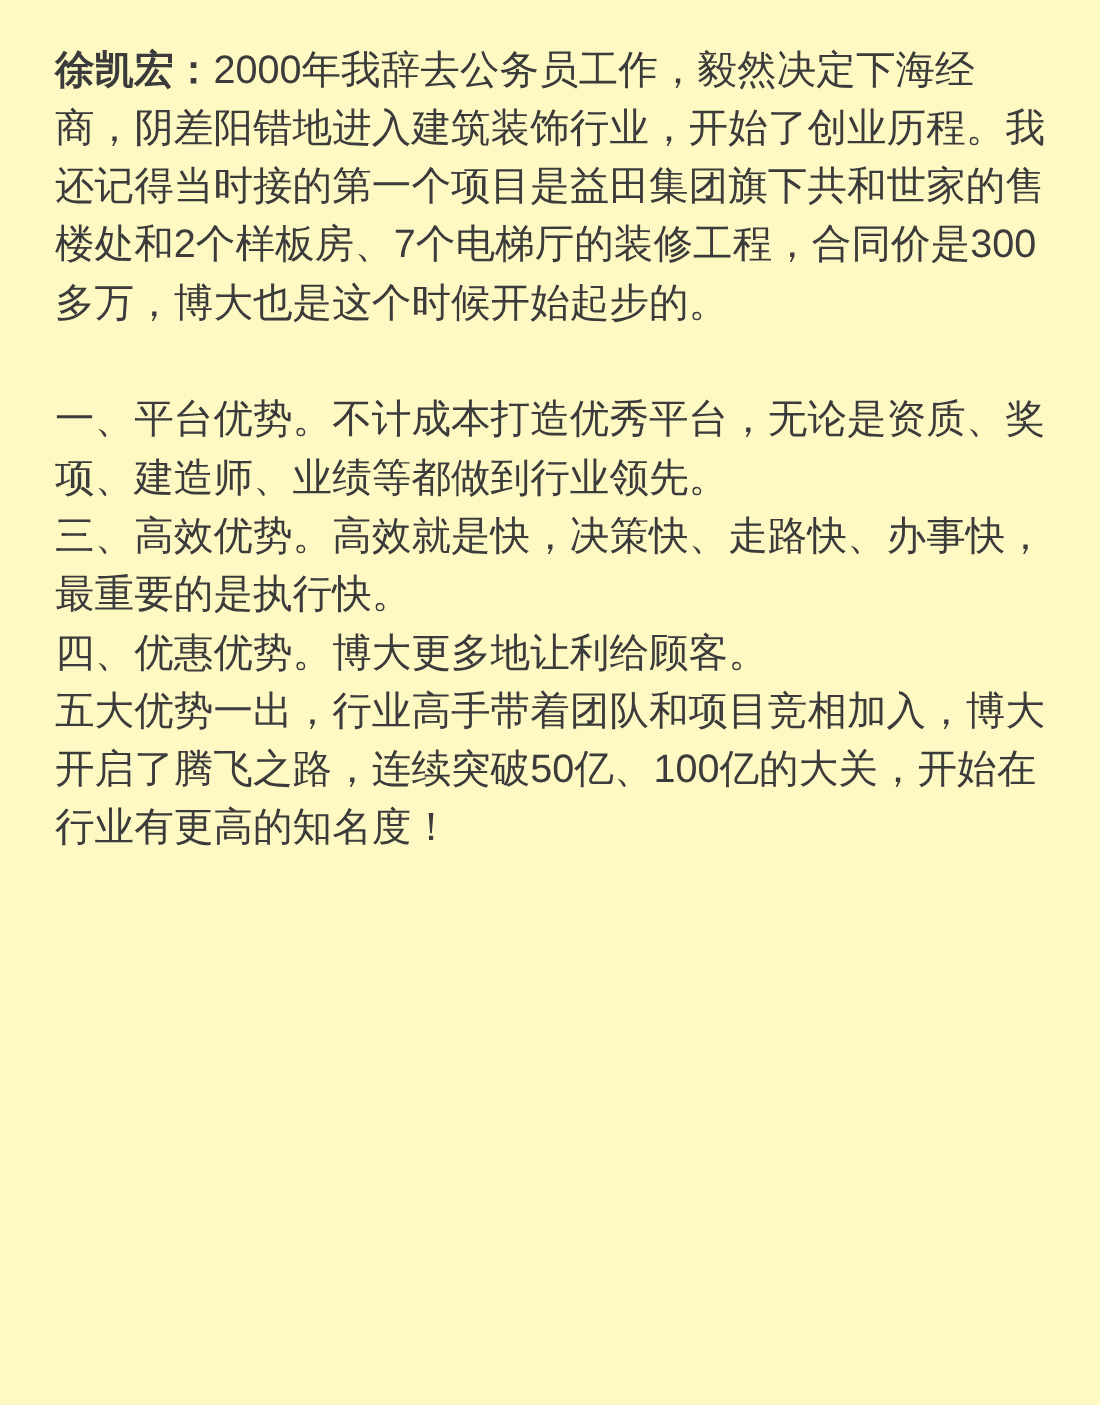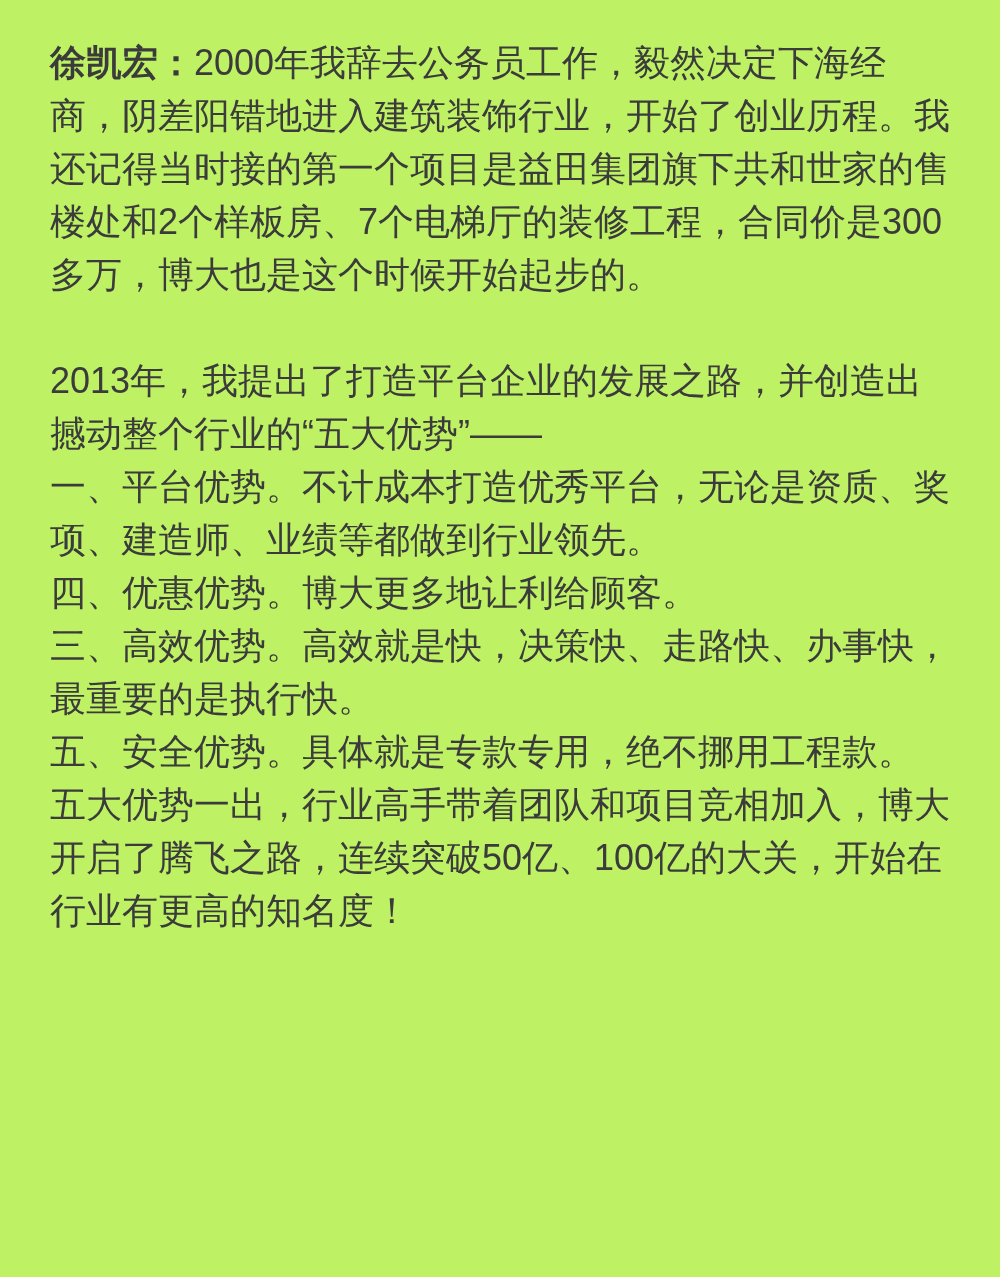--- a/index.html
+++ b/index.html
@@ -4,21 +4,21 @@
 <style>
   html, body {
     margin: 0;
     padding: 0;
     background: #ffffff;
   }
   .page {
     position: relative;
     width: 1000px;
     height: 1277px;
-    background: #bef264;
+    background: #fef9c3;
     overflow: hidden;
     box-sizing: border-box;
   }
   .article {
     box-sizing: border-box;
     padding: 36px 50px 24px 50px;
     width: 1000px;
     font-family: "Liberation Sans", "DejaVu Sans", sans-serif;
     font-size: 36px;
     line-height: 53px;
@@ -41,27 +41,25 @@
 </style>
 </head>
 <body>
 
 <div class="page">
   <div class="article">
 
     <p class="para-gap"><span class="speaker">徐凯宏：</span><span>2000年我辞去公务员工作，毅然决定下海经商，阴差阳错地进入建筑装饰行业，开始了创业历程。我还记得当时接的第一个项目是益田集团旗下共和世家的售楼处和2个样板房、7个电梯厅的装修工程，合同价是300多万，博大也是这个时候开始起步的。</span></p>
 
 
-    <p>2013年，我提出了打造平台企业的发展之路，并创造出撼动整个行业的“五大优势”——</p>
 
     <p>一、平台优势。不计成本打造优秀平台，无论是资质、奖项、建造师、业绩等都做到行业领先。</p>
 
 
+    <p>三、高效优势。高效就是快，决策快、走路快、办事快，最重要的是执行快。</p>
+
     <p>四、优惠优势。博大更多地让利给顾客。</p>
 
-    <p>三、高效优势。高效就是快，决策快、走路快、办事快，最重要的是执行快。</p>
-
-    <p>五、安全优势。具体就是专款专用，绝不挪用工程款。</p>
 
     <p>五大优势一出，行业高手带着团队和项目竞相加入，博大开启了腾飞之路，连续突破50亿、100亿的大关，开始在行业有更高的知名度！</p>
 
   </div>
 </div>
 
 </body></html>

